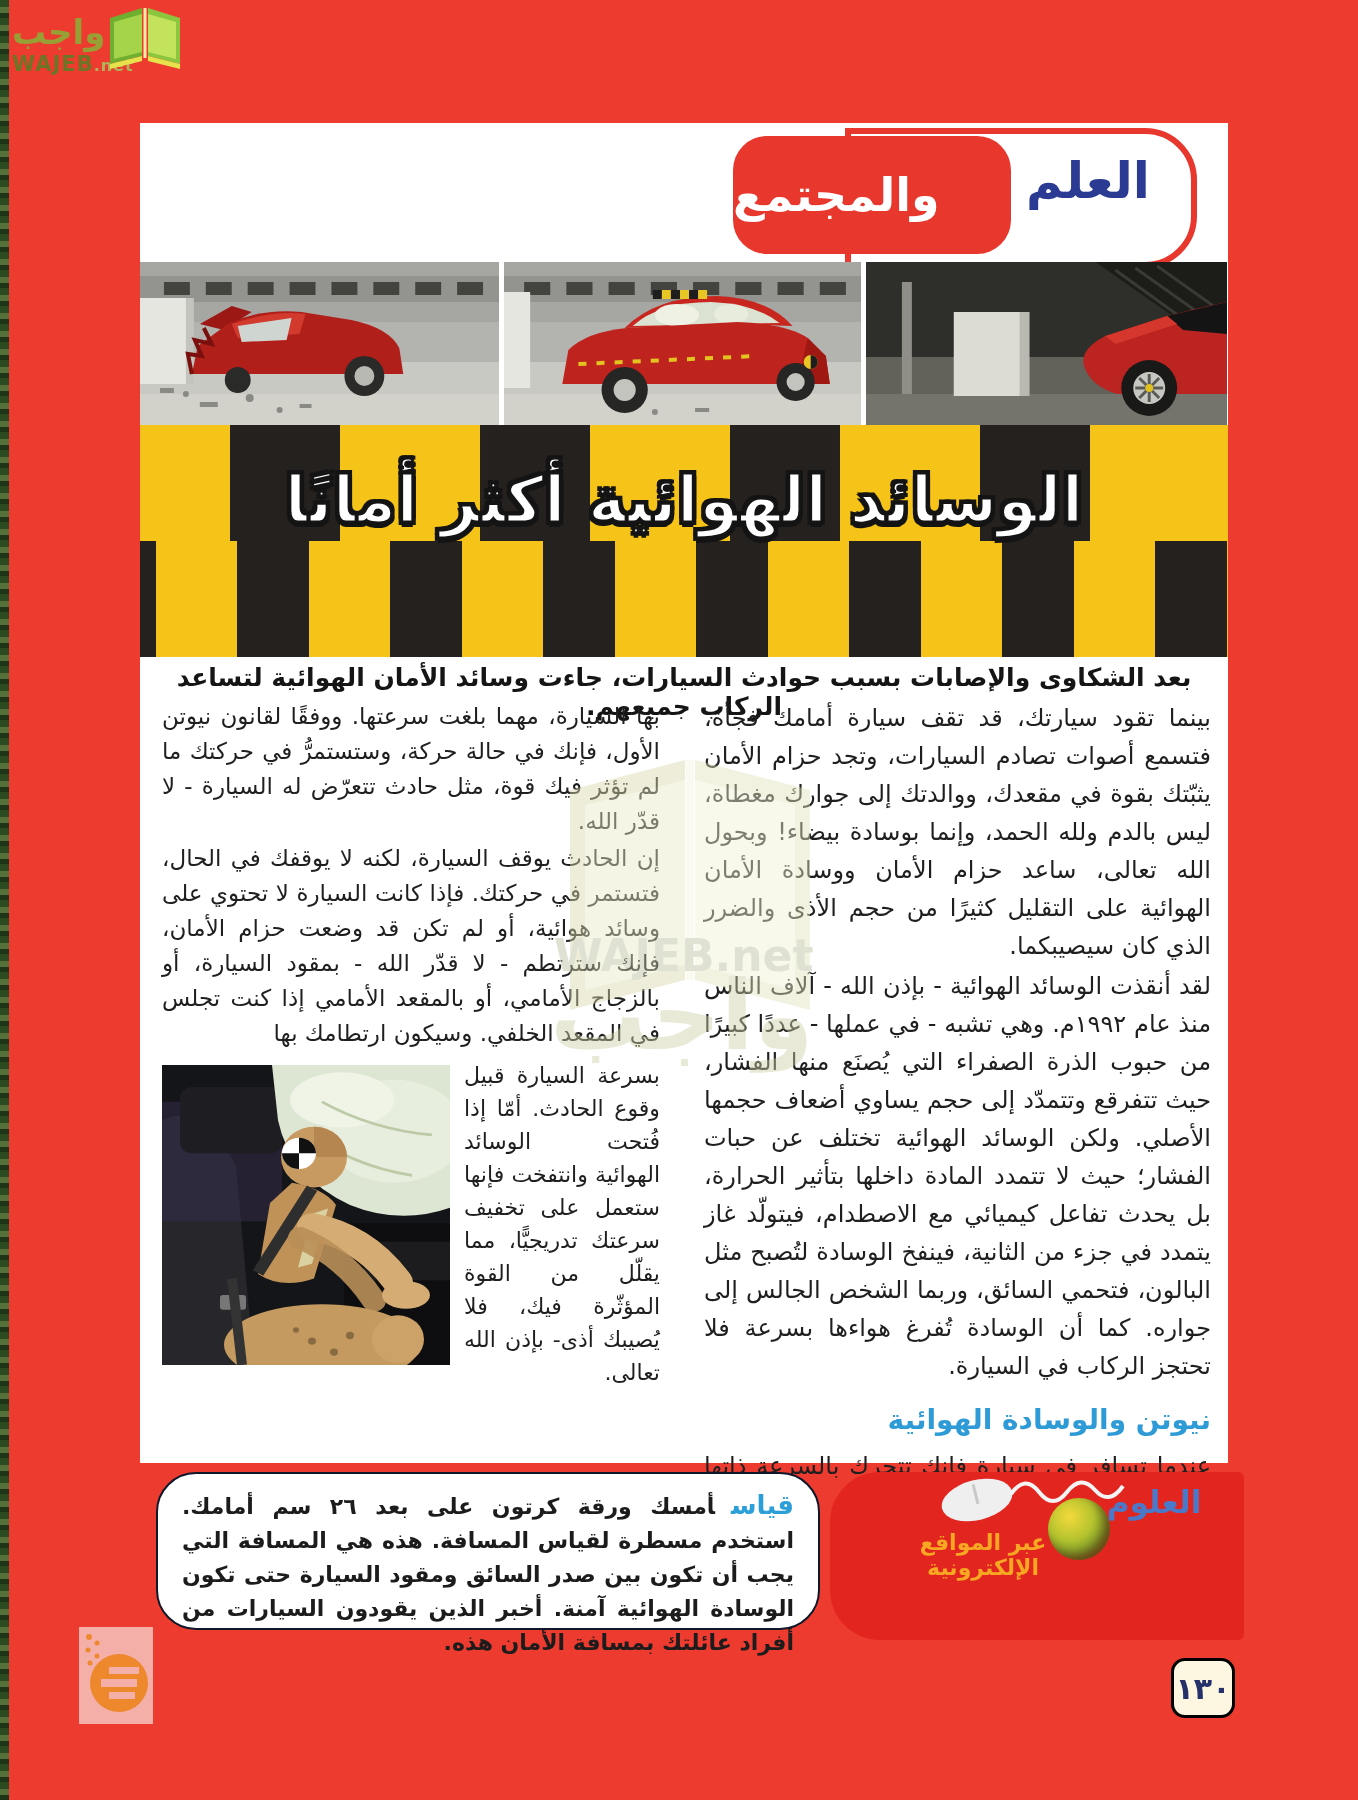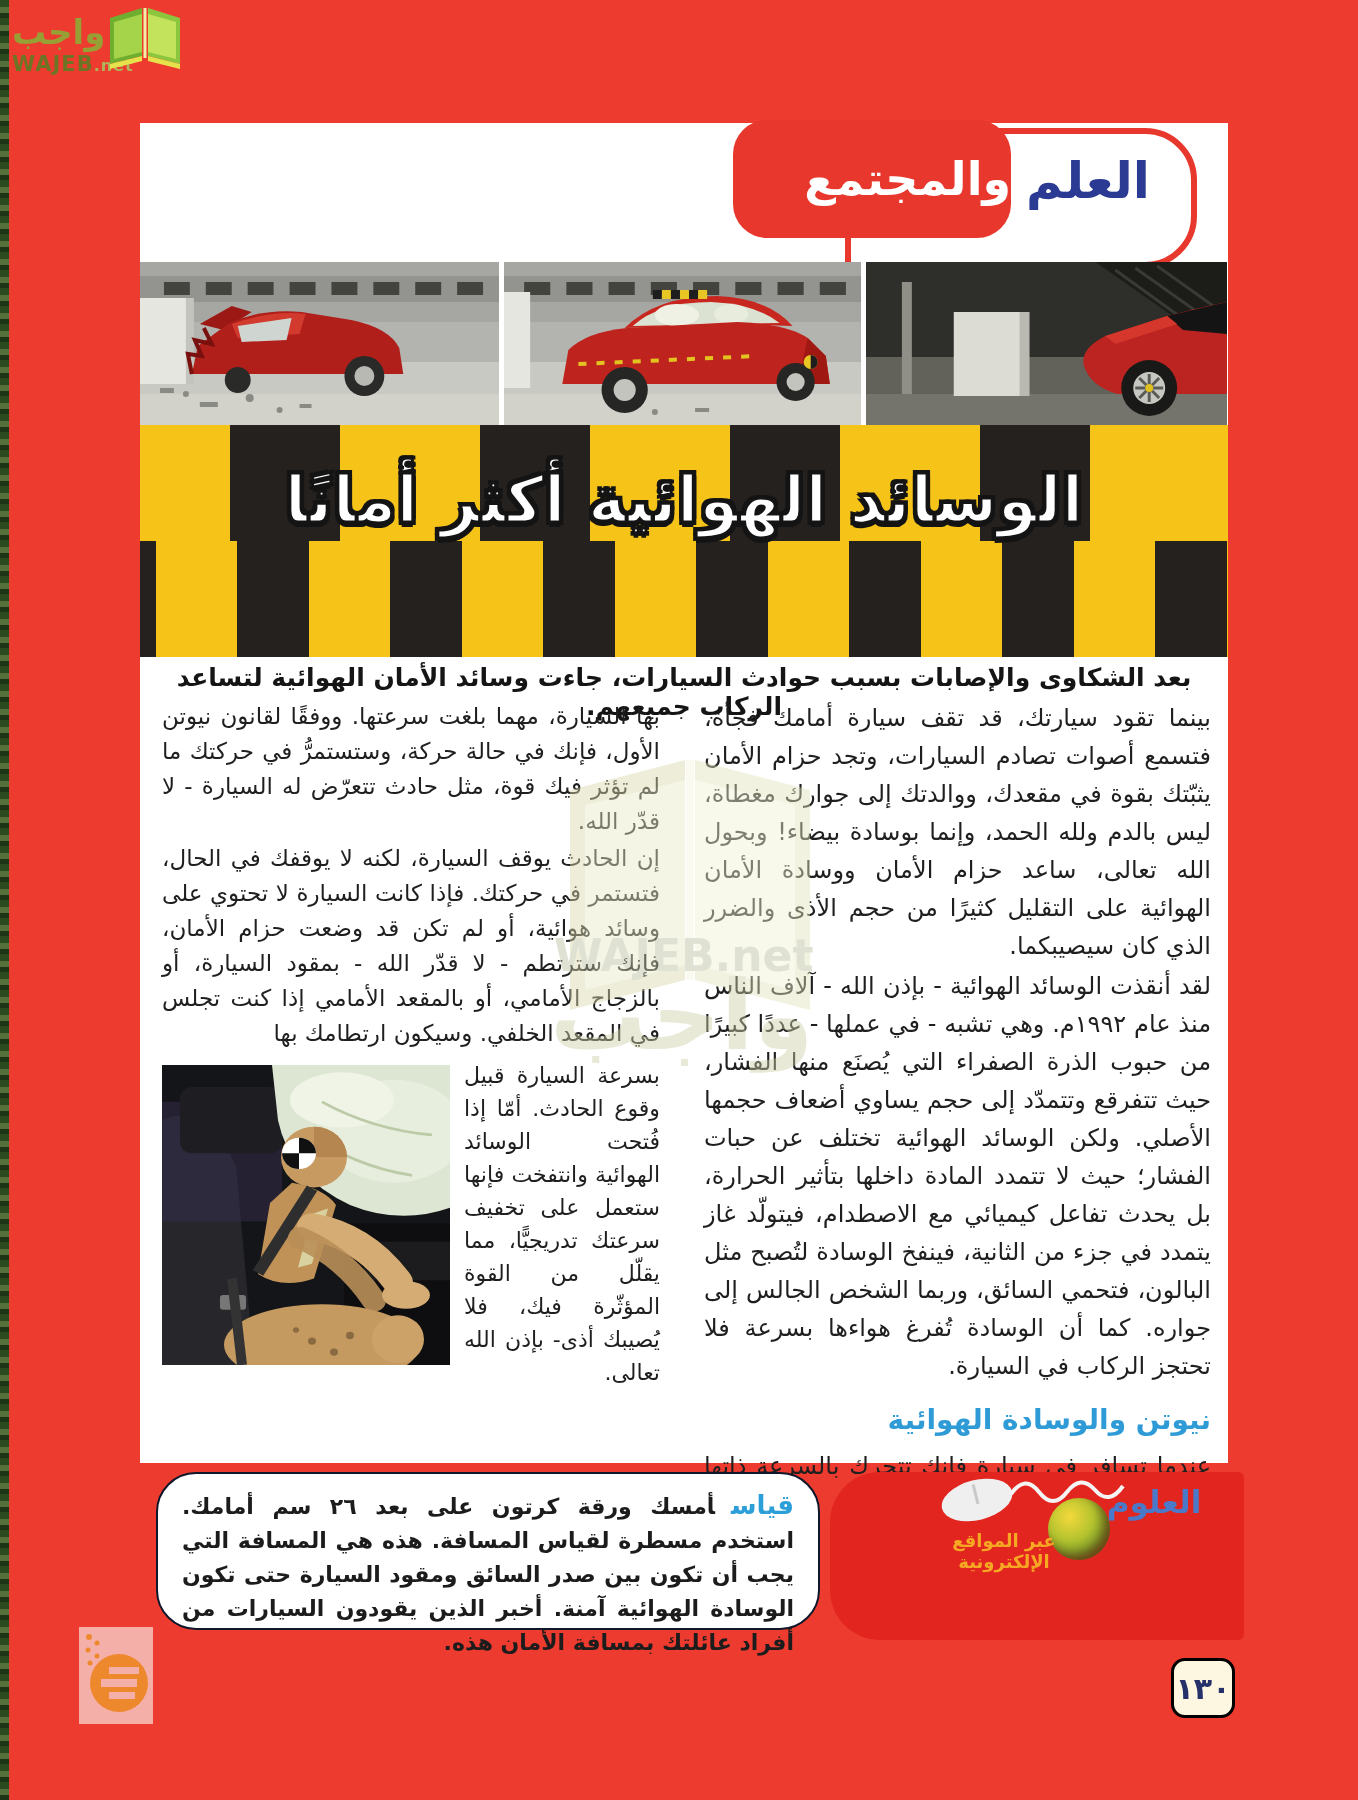--- a/index.html
+++ b/index.html
@@ -12,22 +12,22 @@
   
   .logo-ar{left:12px;top:12px;font-size:34px;font-weight:bold;color:#97a035;}
   .logo-en{left:12px;top:52px;font-size:21px;font-weight:bold;color:#6d7524;letter-spacing:1px;}
   .logo-en .tld{color:#aeb457;font-size:16px;}
   .logo-book{left:102px;top:6px;}
   
   .page-white{left:140px;top:123px;width:1088px;height:1340px;background:#ffffff;}
   
   .header-tab{left:845px;top:128px;width:340px;height:128px;border:6px solid #e8372c;
               border-radius:0 52px 52px 0;background:#fff;}
-  .header-pill{left:733px;top:120px;width:278px;height:118px;background:#e8372c;border-radius:34px;
-               display:flex;align-items:center;justify-content:flex-end;}
+  .header-pill{left:733px;top:136px;width:278px;height:118px;background:#e8372c;border-radius:34px;
+               display:flex;align-items:center;justify-content:flex-start;}
   .header-pill span{color:#fff;font-size:46px;font-weight:bold;}
   .header-science{left:1008px;top:152px;width:160px;text-align:center;color:#2b3a92;
                   font-size:50px;font-weight:bold;}
   
   .photos{left:140px;top:262px;width:1088px;height:163px;display:flex;gap:5px;background:#fff;}
   .photos svg{display:block;height:163px;}
   
   .banner{left:140px;top:425px;width:1044px;height:232px;}
   .banner .row-top{position:absolute;left:0;top:0;width:1088px;height:116px;
      background:repeating-linear-gradient(90deg,#f6c318 0 90px,#25211e 90px 200px,#f6c318 200px 250px);}
@@ -64,22 +64,22 @@
   .m-label{color:#2d9fd8;font-size:26px;font-weight:bold;margin-left:16px;}
   
   .web-box{left:830px;top:1472px;width:414px;height:168px;background:#e2261f;
            border-radius:50px 6px 6px 50px;}
   .wb-title{position:absolute;left:264px;top:12px;width:120px;color:#4b79c9;
             font-size:31px;font-weight:bold;text-align:center;}
   .wb-globe{position:absolute;left:218px;top:26px;width:62px;height:62px;border-radius:50%;
             background:radial-gradient(circle at 35% 30%,#f3d93c,#b4c32e 40%,#7a9c2a 65%,#8a4a1e 95%);
             box-shadow:inset -6px -6px 10px rgba(90,30,10,.55);}
   .wb-mouse{position:absolute;left:105px;top:0px;}
-  .wb-sub{position:absolute;left:74px;top:58px;width:200px;color:#f7a823;
-          font-size:18px;font-weight:bold;text-align:center;direction:rtl;}
+  .wb-sub{position:absolute;left:53px;top:58px;width:200px;color:#f7a823;
+          font-size:22px;font-weight:bold;text-align:center;direction:rtl;}
   .wb-body{position:absolute;left:12px;top:96px;width:374px;color:#ffffff;direction:rtl;
            font-size:26px;text-align:center;font-family:"DejaVu Serif", serif;}
   
   .page-badge{left:1171px;top:1658px;width:64px;height:60px;background:#fdf7e2;
       border:3px solid #000000;border-radius:14px;box-sizing:border-box;
       display:flex;align-items:center;justify-content:center;
       color:#263069;font-size:30px;font-weight:bold;}
   
   .stamp{left:79px;top:1627px;width:74px;height:97px;background:#f6b9b4;opacity:.92;}
 </style>

